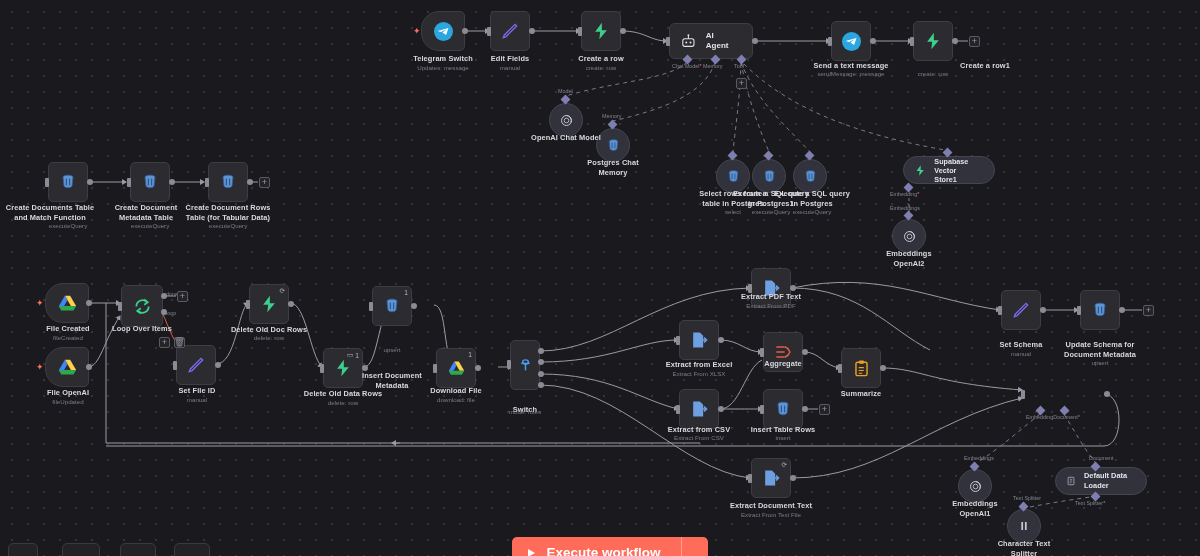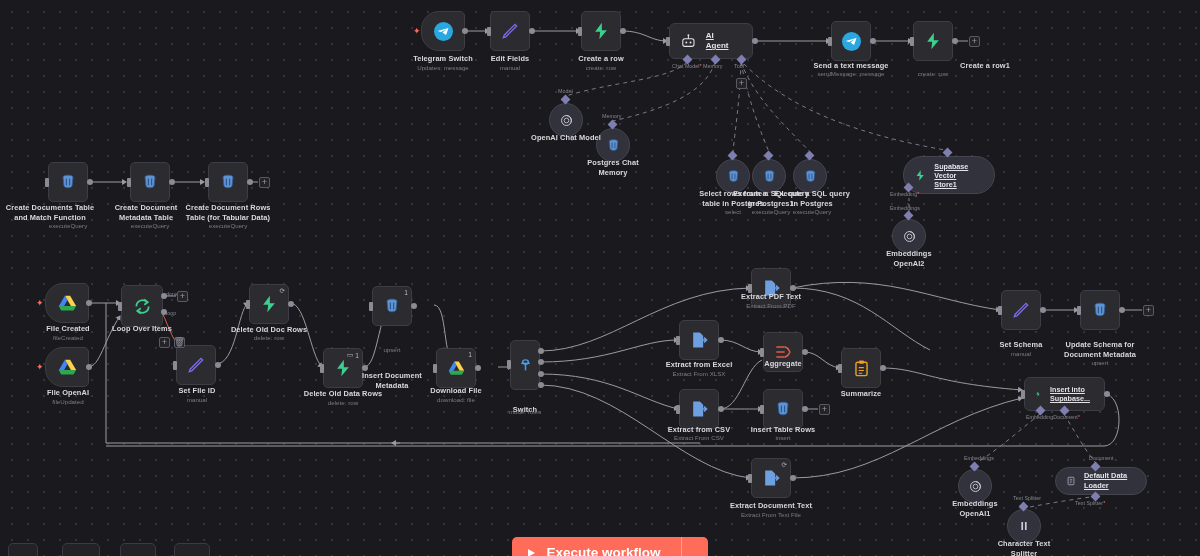--- a/index.html
+++ b/index.html
@@ -68,21 +68,21 @@
   .nsub {
     position: absolute;
     text-align: center;
     color: #7c7c88;
     font-size: 6.2px;
     line-height: 8px;
     z-index: 5;
   }
   .inline-name {
     color: #e2e2e8; font-size: 8px; font-weight: bold;
-    line-height: 10px; white-space: pre-line; text-decoration: underline;
+    line-height: 10px; white-space: pre-line;
   }
 
   
   .port {
     position: absolute; width: 6px; height: 6px;
     border-radius: 50%; background: #8b8b96; z-index: 5;
   }
   .port.in {
     width: 4px; height: 9px; border-radius: 1px; background: #8b8b96;
   }
@@ -329,21 +329,21 @@
     <svg class="ico" width="17" height="17" viewBox="0 0 24 24">
       <path d="M6 6 C6 3 18 3 18 6 L17 16 C17 20 7 20 7 16 Z" fill="#5e93d1" stroke="#2c5d9b" stroke-width="1"></path>
       <path d="M10 8 V16 M14 8 V16" stroke="#1f3f6b" stroke-width="1"></path>
     </svg>
   </div>
   <div class="nlabel" style="left:767px;top:189px;width:90px;">Execute a SQL query
 in Postgres</div>
   <div class="nsub" style="left:767px;top:208px;width:90px;">executeQuery</div>
 
   <div class="diamond" style="left:944px;top:149px;"></div>
-  <div class="node pill" style="left:903px;top:156px;width:92px;height:38px;">
+  <div class="node pill" style="left:903px;top:156px;width:92px;height:28px;">
     <svg class="ico" width="15" height="15" viewBox="0 0 24 24">
       <path d="M13 2 L5 13 L11 13 L10 22 L19 11 L13 11 Z" fill="#3ecf8e"></path>
     </svg>
     <span class="inline-name" style="font-size:7.2px;line-height:9px;">Supabase Vector
 Store1</span>
   </div>
   <div class="diamond" style="left:905px;top:184px;"></div>
   <div class="conn-lbl" style="left:890px;top:191px;"><span>Embedding</span><span class="req">*</span></div>
   <div class="conn-lbl" style="left:890px;top:205px;">Embeddings</div>
   <svg class="edges" style="z-index:3;">
@@ -618,27 +618,20 @@
       <path d="M10 8 V16 M14 8 V16" stroke="#1f3f6b" stroke-width="1"></path>
     </svg>
   </div>
   <div class="port in" style="left:1077px;top:306px;"></div>
   <div class="port" style="left:1119px;top:307px;"></div>
   <div class="plusbox" style="left:1143px;top:305px;">+</div>
   <div class="nlabel" style="left:1050px;top:340px;width:100px;">Update Schema for
 Document Metadata</div>
   <div class="nsub" style="left:1050px;top:359px;width:100px;">upsert</div>
 
-  <div class="node wide" style="left:1024px;top:377px;width:81px;height:34px;">
-    <svg class="ico" width="16" height="16" viewBox="0 0 24 24">
-      <path d="M13 2 L5 13 L11 13 L10 22 L19 11 L13 11 Z" fill="#3ecf8e"></path>
-    </svg>
-    <span class="inline-name" style="font-size:7.2px;line-height:9px;">Insert into
-Supabase...</span>
-  </div>
   <div class="port in" style="left:1021px;top:390px;"></div>
   <div class="port" style="left:1104px;top:391px;"></div>
   <div class="diamond" style="left:1037px;top:407px;"></div>
   <div class="diamond" style="left:1061px;top:407px;"></div>
   <div class="conn-lbl" style="left:1026px;top:414px;"><span>Embedding</span><span>Document</span><span class="req">*</span></div>
 
   <div class="conn-lbl" style="left:964px;top:455px;">Embeddings</div>
   <div class="diamond" style="left:971px;top:463px;"></div>
   <div class="node circle" style="left:958px;top:469px;">
     <svg class="ico" width="17" height="17" viewBox="0 0 24 24">

